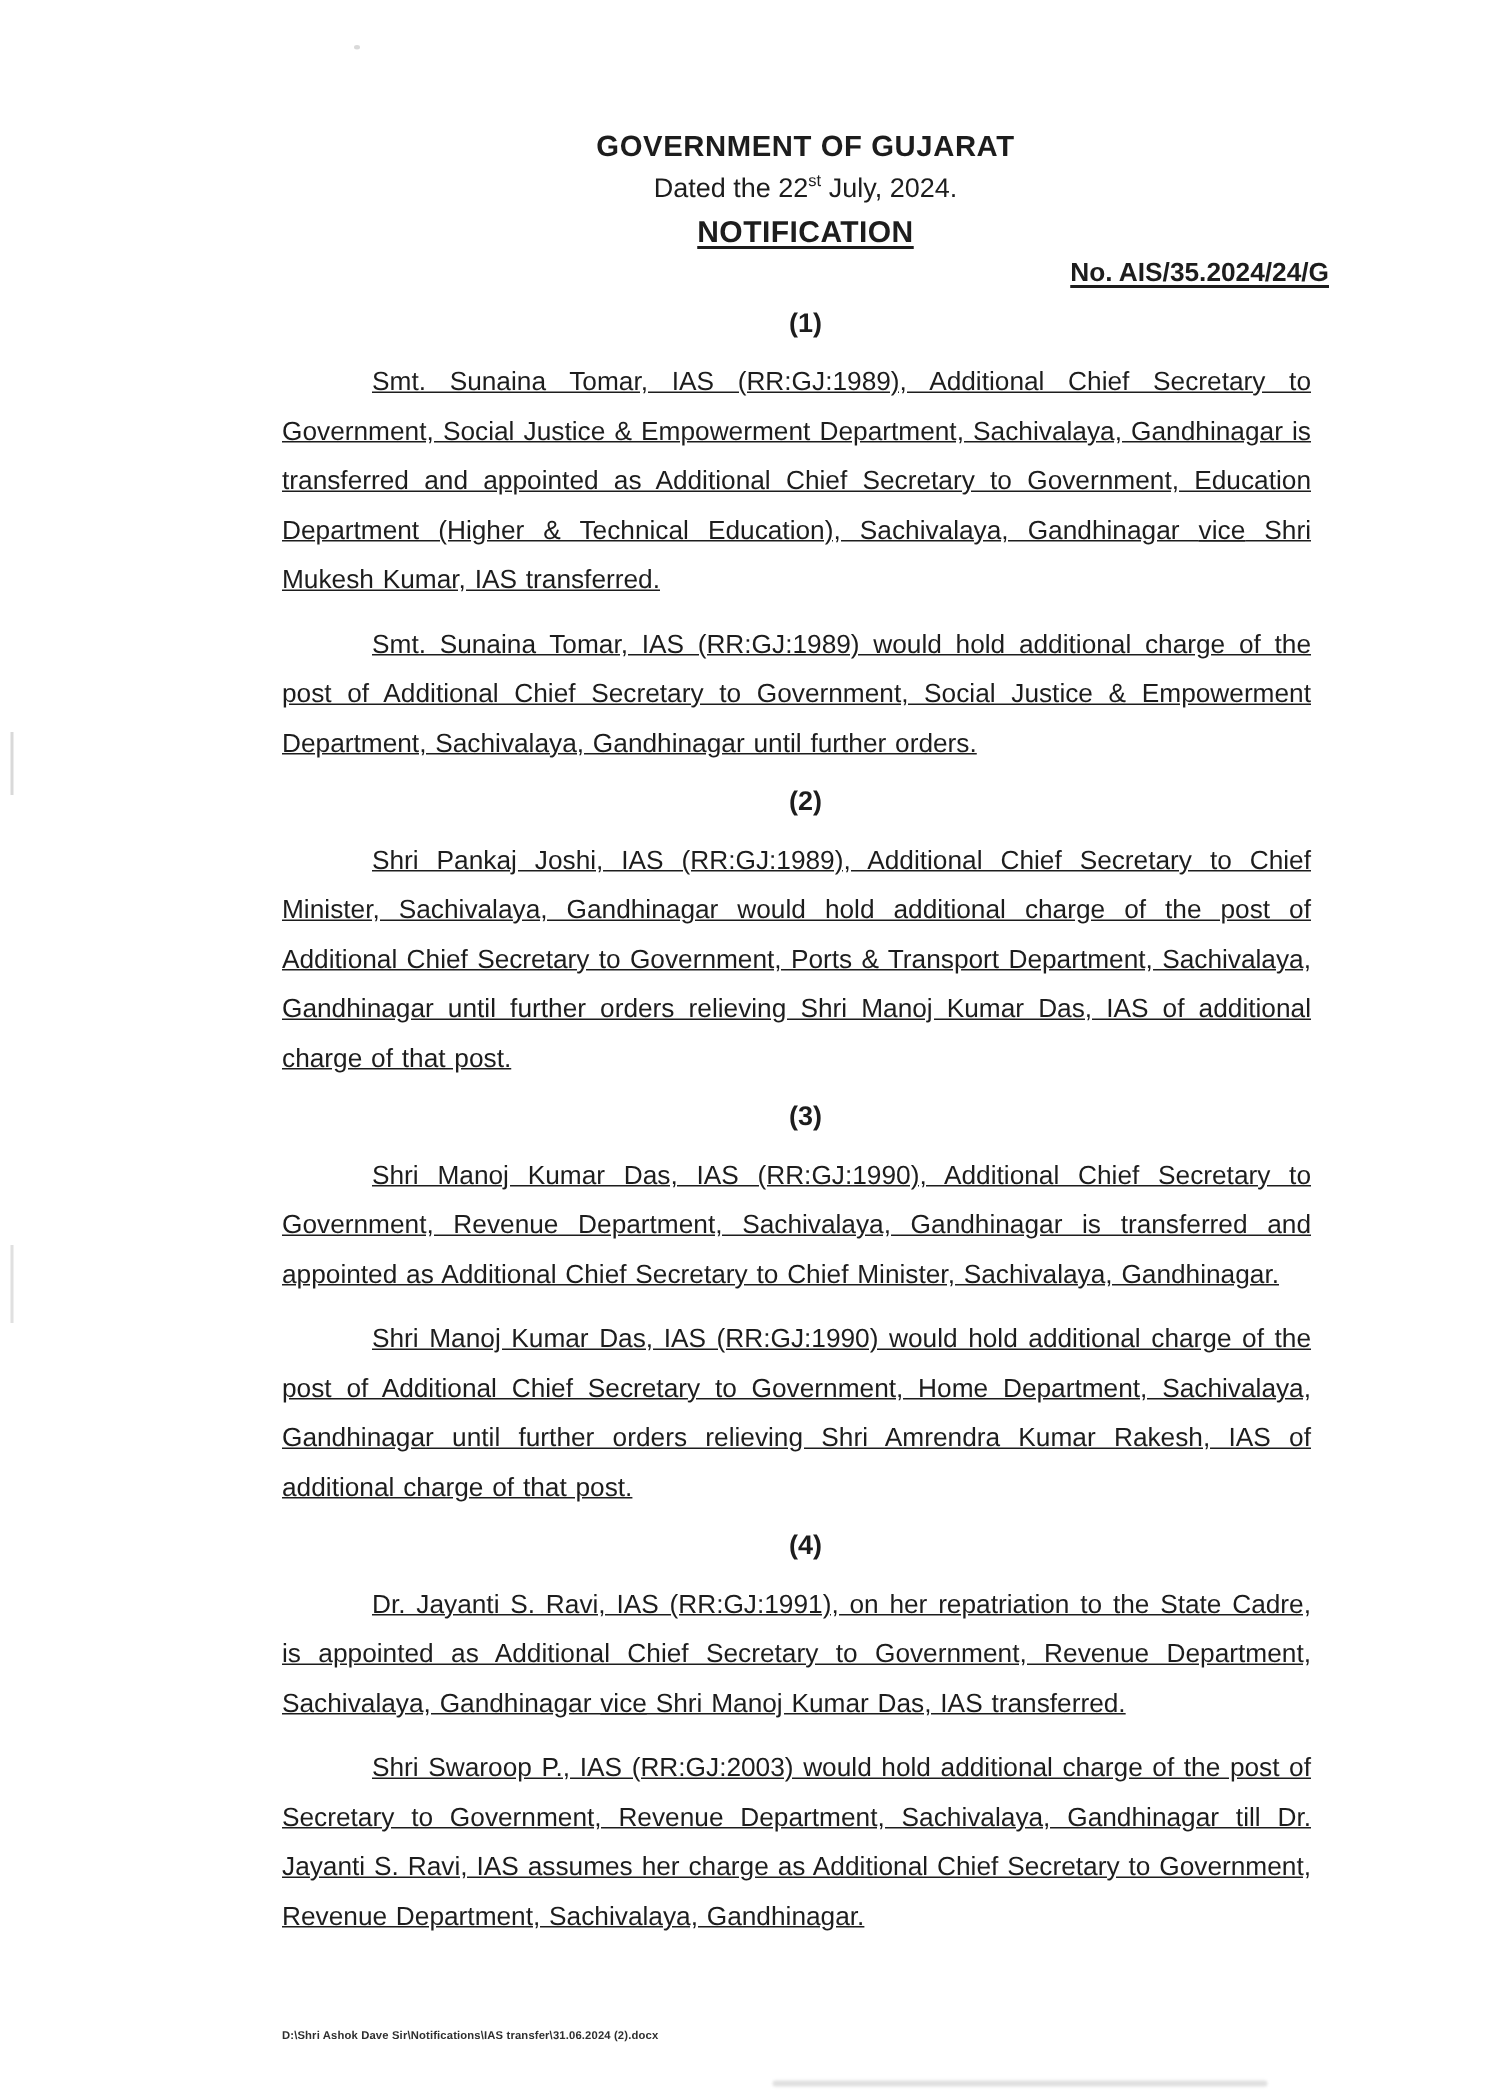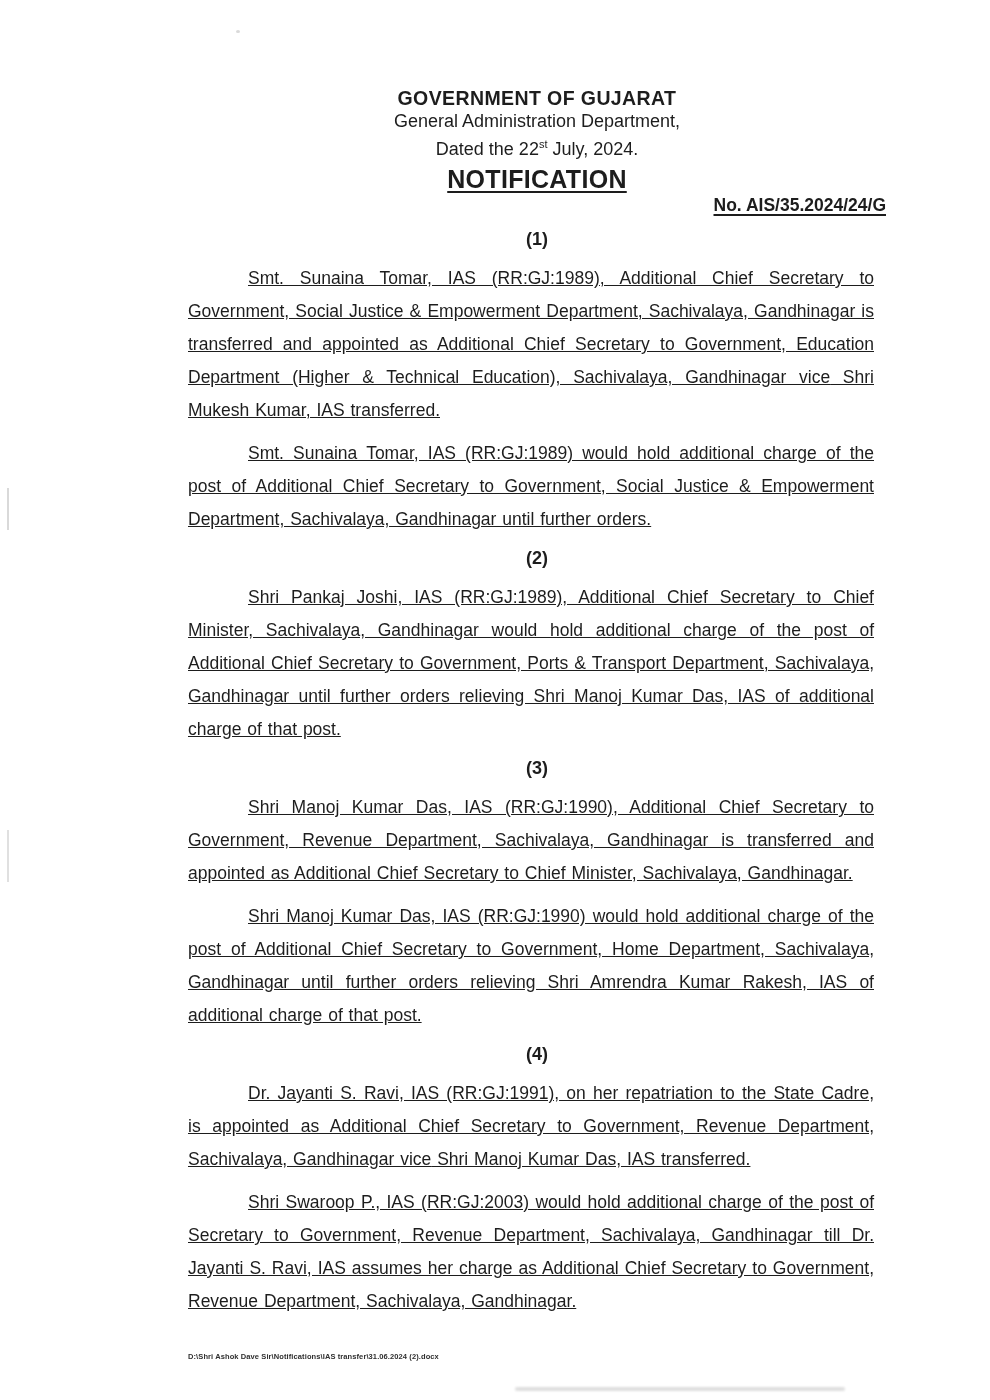--- a/index.html
+++ b/index.html
@@ -28,21 +28,21 @@
     letter-spacing: 0.4px;
     line-height: 24px;
   }
   .h-line {
     font-size: 18px;
     line-height: 23px;
   }
   .h-line sup { font-size: 11px; }
   .h-notification {
     margin-top: 5px;
-    font-size: 25px;
+    font-size: 20px;
     font-weight: bold;
     line-height: 26px;
     text-align: center;
     letter-spacing: 0.3px;
   }
   .u-title {
     text-decoration: underline;
     text-decoration-thickness: 2px;
     text-underline-offset: 3px;
   }
@@ -122,21 +122,20 @@
   }
 </style>
 </head>
 <body>
 
 <div class="page">
   <div class="content">
 
     <div class="doc-header">
       <div class="h-org">GOVERNMENT OF GUJARAT</div>
-      <div class="h-line">General Administration Department,</div>
       <div class="h-line"><span>Dated the 22</span><sup>st</sup><span> July, 2024.</span></div>
       <div class="h-notification"><span class="u-title">NOTIFICATION</span></div>
     </div>
 
     <div class="ref"><span class="u-title">No. AIS/35.2024/24/G</span></div>
 
     <div>
         <section>
           <div class="sec-num">(1)</div>
           <p class="body-para"><span>Smt. Sunaina Tomar, IAS (RR:GJ:1989), Additional Chief Secretary to Government, Social Justice &amp; Empowerment Department, Sachivalaya, Gandhinagar is transferred and appointed as Additional Chief Secretary to Government, Education Department (Higher &amp; Technical Education), Sachivalaya, Gandhinagar </span><span class="u">vice</span><span> Shri Mukesh Kumar, IAS transferred.</span></p>

